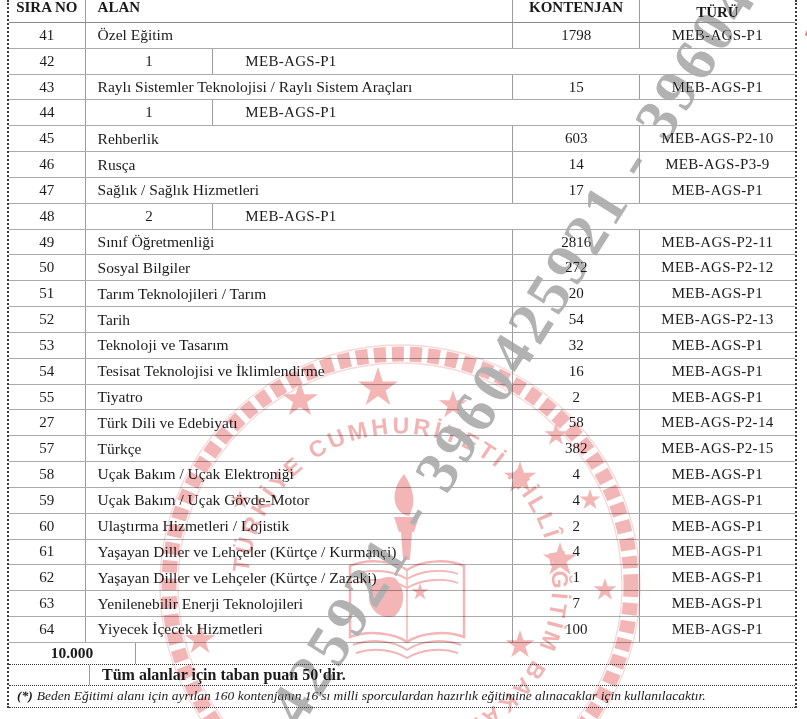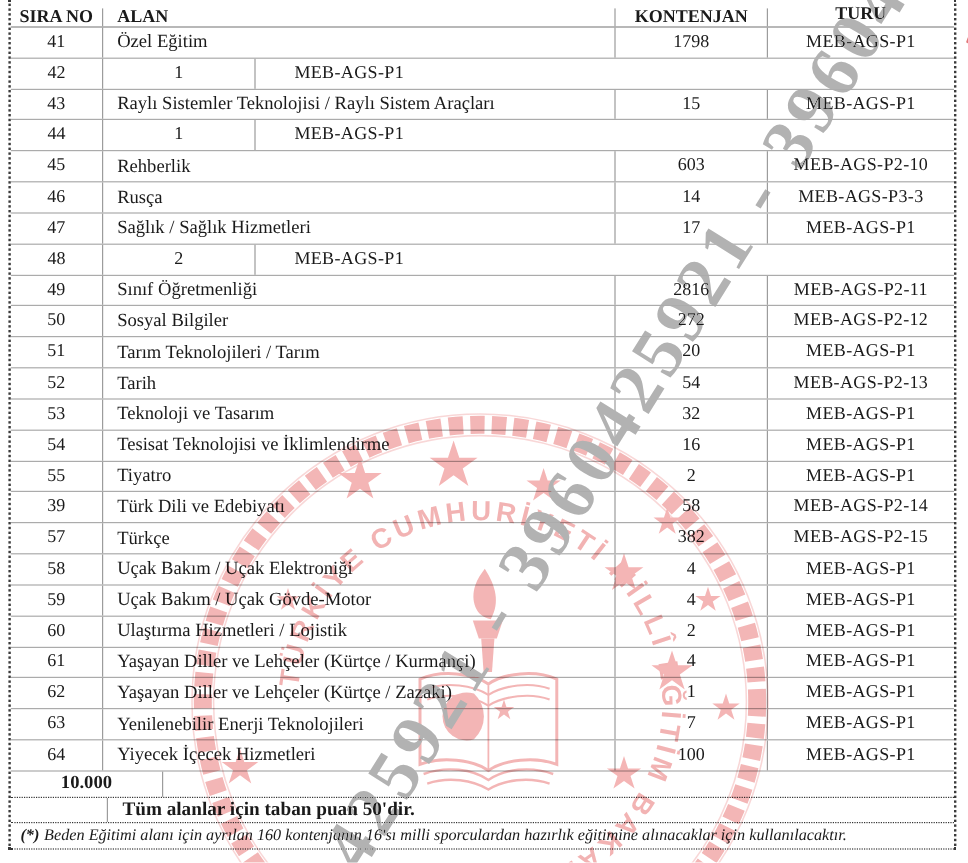--- a/index.html
+++ b/index.html
@@ -12,21 +12,21 @@
     position:absolute; left:7px; top:0; width:790px; z-index:1;
     border-left:2px dotted #3a3a3a; border-right:2px dotted #3a3a3a;
     box-sizing:border-box; background:transparent;
   }
   .trow,.thead,.totrow,.noterow{display:flex; box-sizing:border-box;}
   .cell{box-sizing:border-box; overflow:hidden; white-space:nowrap;}
   .c1{width:77px; border-right:1px solid #9c9c9c;}
   .c2{width:430px; border-right:1px solid #9c9c9c;}
   .c3{width:127px; border-right:1px solid #9c9c9c;}
   .c4{width:156px;}
-  .thead{height:23px; border-bottom:1px solid #8a8a8a; font-weight:bold; font-size:15px;align-items:flex-end;}
+  .thead{height:23px; border-bottom:1px solid #8a8a8a; font-weight:bold; font-size:15px;}
   .thead .cell{display:flex; align-items:flex-start; justify-content:center; padding-top:0px; line-height:15px;}
   .thead .h-alan{justify-content:flex-start; padding-left:12px;}
   .thead .h-turu{align-items:flex-end; padding-bottom:2px;}
   .trow{height:25.83px; border-bottom:1px solid #ababab; font-size:15px;}
   .trow .cell{display:flex; align-items:center;}
   .num{justify-content:center;}
   .alan{justify-content:flex-start; padding-left:12px; font-size:15.5px;}
   .turu{justify-content:center; letter-spacing:.3px;}
   .totrow{height:22px; border-bottom:1.5px dotted #333; font-weight:bold; font-size:15.5px;}
   .totrow .cell{display:flex; align-items:center;}
@@ -90,21 +90,21 @@
         <div class="trow">
           <div class="cell c1 num">45</div>
           <div class="cell c2 alan">Rehberlik</div>
           <div class="cell c3 num">603</div>
           <div class="cell c4 turu">MEB-AGS-P2-10</div>
         </div>
         <div class="trow">
           <div class="cell c1 num">46</div>
           <div class="cell c2 alan">Rusça</div>
           <div class="cell c3 num">14</div>
-          <div class="cell c4 turu">MEB-AGS-P3-3</div>
+          <div class="cell c4 turu">MEB-AGS-P3-9</div>
         </div>
         <div class="trow">
           <div class="cell c1 num">47</div>
           <div class="cell c2 alan">Sağlık / Sağlık Hizmetleri</div>
           <div class="cell c3 num">17</div>
           <div class="cell c4 turu">MEB-AGS-P1</div>
         </div>
         <div class="trow">
           <div class="cell c1 num">48</div>
           <div class="cell c3 num">2</div>
@@ -146,21 +146,21 @@
           <div class="cell c3 num">16</div>
           <div class="cell c4 turu">MEB-AGS-P1</div>
         </div>
         <div class="trow">
           <div class="cell c1 num">55</div>
           <div class="cell c2 alan">Tiyatro</div>
           <div class="cell c3 num">2</div>
           <div class="cell c4 turu">MEB-AGS-P1</div>
         </div>
         <div class="trow">
-          <div class="cell c1 num">39</div>
+          <div class="cell c1 num">27</div>
           <div class="cell c2 alan">Türk Dili ve Edebiyatı</div>
           <div class="cell c3 num">58</div>
           <div class="cell c4 turu">MEB-AGS-P2-14</div>
         </div>
         <div class="trow">
           <div class="cell c1 num">57</div>
           <div class="cell c2 alan">Türkçe</div>
           <div class="cell c3 num">382</div>
           <div class="cell c4 turu">MEB-AGS-P2-15</div>
         </div>

